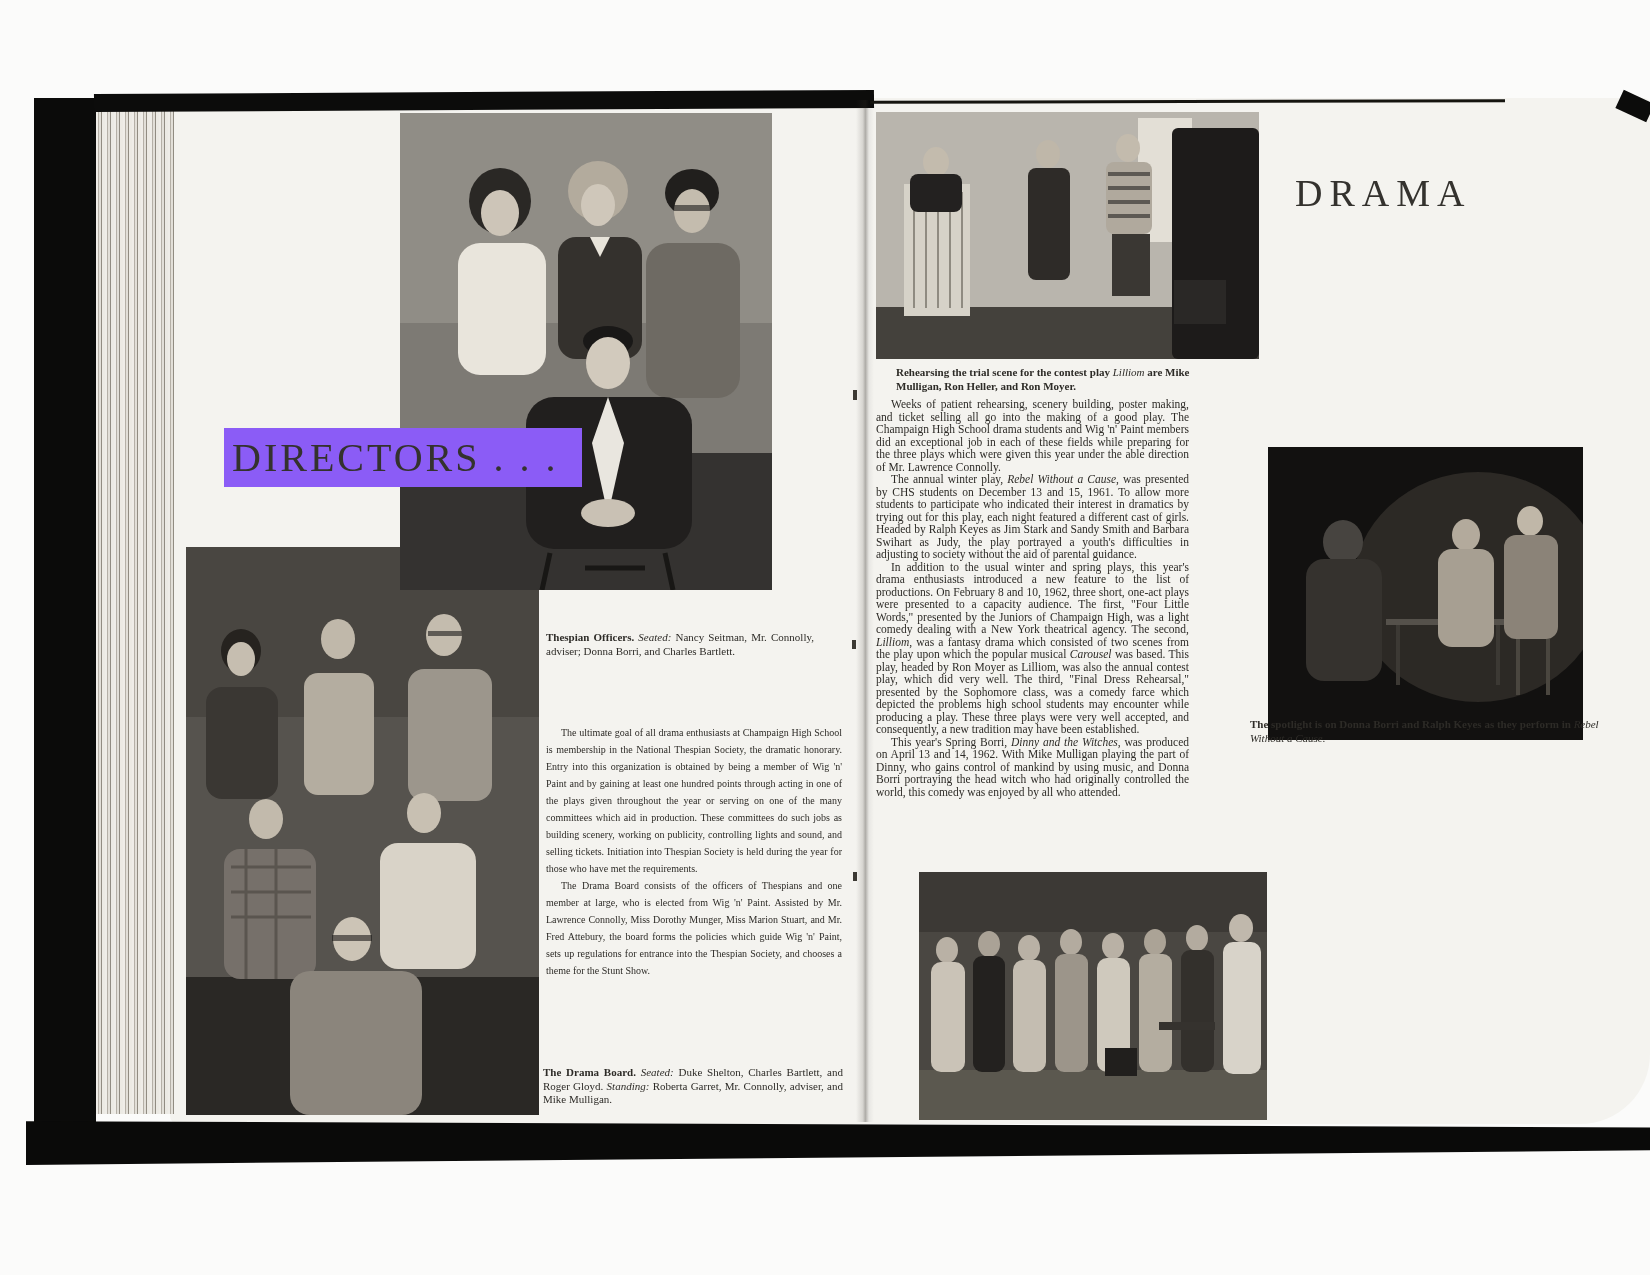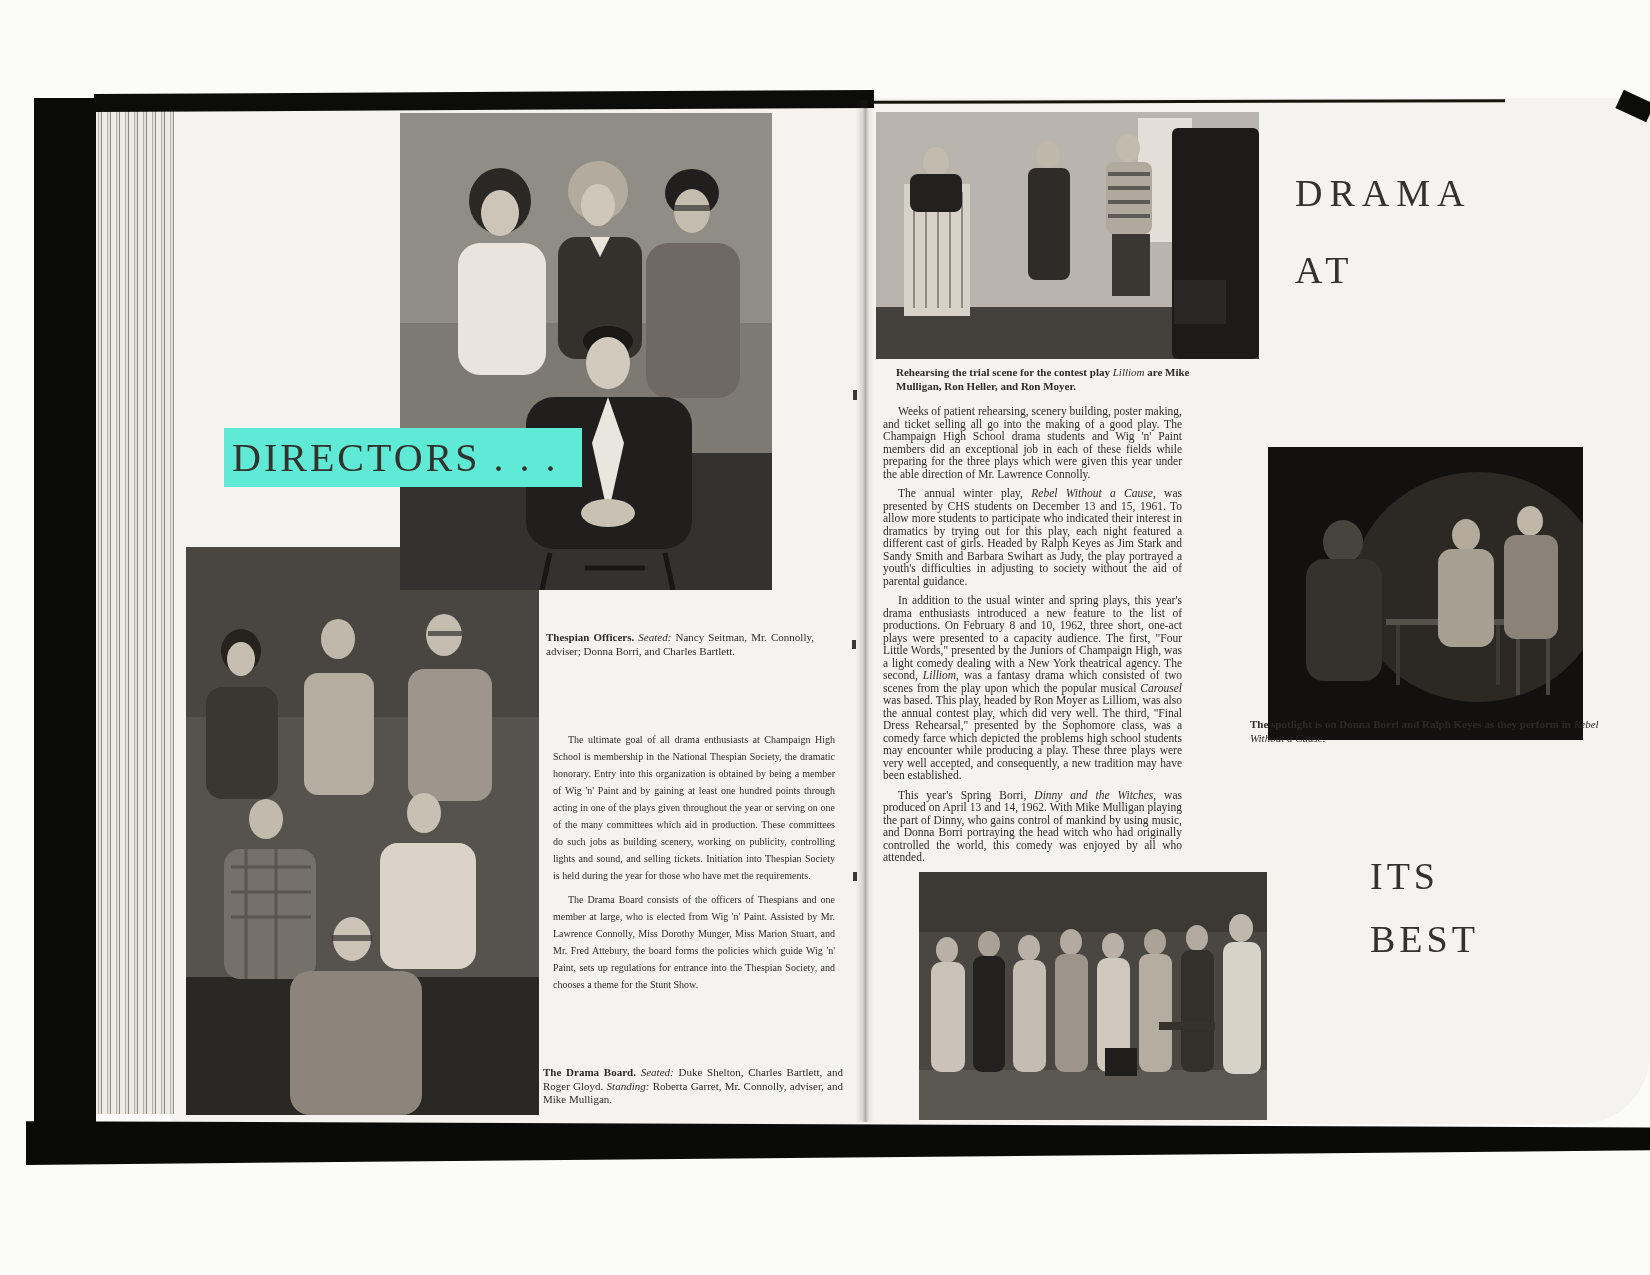--- a/index.html
+++ b/index.html
@@ -21,36 +21,36 @@
   .speck{position:absolute;background:#3c3933;}
   
   .photo{position:absolute;overflow:hidden;}
   .photo svg{display:block;width:100%;height:100%;}
   .photo-thespian{left:400px;top:113px;width:372px;height:477px;z-index:2;}
   .photo-board{left:186px;top:547px;width:353px;height:568px;z-index:1;}
   .photo-trial{left:876px;top:112px;width:383px;height:247px;}
   .photo-spotlight{left:1268px;top:447px;width:315px;height:293px;}
   .photo-bow{left:919px;top:872px;width:348px;height:248px;}
   
-  .directors-band{position:absolute;left:224px;top:428px;width:358px;height:59px;background:#5eead4;z-index:3;
+  .directors-band{position:absolute;left:224px;top:428px;width:358px;height:59px;background:#8b5cf6;z-index:3;
                   display:flex;align-items:center;padding-left:8px;box-sizing:border-box;}
   .directors-band span{font-size:40px;letter-spacing:3px;color:#34322e;white-space:nowrap;}
   .display-head{position:absolute;text-align:left;color:#34322e;}
   .head-drama{left:1295px;top:155px;width:300px;font-size:38px;letter-spacing:7px;line-height:77px;}
   .head-best{left:1370px;top:845px;width:180px;font-size:38px;letter-spacing:4px;line-height:63px;}
   
   .caption{position:absolute;font-size:11px;line-height:13.5px;text-align:justify;color:#2d2b27;}
   .caption.centered{text-align:left;}
   .cap-thespian{left:546px;top:619px;width:268px;margin-top:12px;}
   .cap-board{left:543px;top:1066px;width:300px;}
   .cap-trial{left:896px;top:366px;width:340px;}
   .cap-spotlight{left:1250px;top:718px;width:360px;}
   .cap-bow{left:1283px;top:1070px;width:330px;}
   .bodycol{position:absolute;text-align:justify;color:#2d2b27;}
-  .bodycol p{margin:7px;text-indent:15px;}
+  .bodycol p{margin:0;text-indent:15px;}
   .body-left{left:546px;top:724px;width:296px;font-size:10px;line-height:17px;}
   .body-right{left:876px;top:398px;width:313px;font-size:11.5px;line-height:12.5px;}
 </style>
 </head>
 <body>
 
 <div class="scan">
 
   <div class="page-base"></div>
   <div class="stack-edge"></div>
@@ -143,21 +143,20 @@
       <path d="M232 62 h42 M232 76 h42 M232 90 h42 M232 104 h42" stroke="#5d5953" stroke-width="4" fill="none"></path>
       <rect x="236" y="122" width="38" height="62" fill="#3a3733"></rect>
       <rect x="298" y="168" width="52" height="44" fill="#2a2826"></rect>
     </svg>
   </div>
 
   <div class="caption centered cap-trial"><b>Rehearsing the trial scene for the contest play </b><i>Lilliom</i><b> are Mike Mulligan, Ron Heller, and Ron Moyer.</b></div>
 
   <div class="display-head head-drama">
     <div>DRAMA</div>
-    <div>AT</div>
   </div>
 
   <div class="bodycol body-right">
     <p><span>Weeks of patient rehearsing, scenery building, poster making, and ticket selling all go into the making of a good play.  The Champaign High School drama students and Wig 'n' Paint members did an exceptional job in each of these fields while preparing for the three plays which were given this year under the able direction of Mr. Lawrence Connolly.</span></p>
     <p><span>The annual winter play, </span><i>Rebel Without a Cause</i><span>, was presented by CHS students on December 13 and 15, 1961. To allow more students to participate who indicated their interest in dramatics by trying out for this play, each night featured a different cast of girls.  Headed by Ralph Keyes as Jim Stark and Sandy Smith and Barbara Swihart as Judy, the play portrayed a youth's difficulties in adjusting to society without the aid of parental guidance.</span></p>
     <p><span>In addition to the usual winter and spring plays, this year's drama enthusiasts introduced a new feature to the list of productions.  On February 8 and 10, 1962, three short, one-act plays were presented to a capacity audience. The first, "Four Little Words," presented by the Juniors of Champaign High, was a light comedy dealing with a New York theatrical agency.  The second, </span><i>Lilliom</i><span>, was a fantasy drama which consisted of two scenes from the play upon which the popular musical </span><i>Carousel</i><span> was based. This play, headed by Ron Moyer as Lilliom, was also the annual contest play, which did very well.  The third, "Final Dress Rehearsal," presented by the Sophomore class, was a comedy farce which depicted the problems high school students may encounter while producing a play. These three plays were very well accepted, and consequently, a new tradition may have been established.</span></p>
     <p><span>This year's Spring Borri, </span><i>Dinny and the Witches</i><span>, was produced on April 13 and 14, 1962.  With Mike Mulligan playing the part of Dinny, who gains control of mankind by using music, and Donna Borri portraying the head witch who had originally controlled the world, this comedy was enjoyed by all who attended.</span></p>
   </div>
 
   <div class="photo photo-spotlight">
@@ -171,24 +170,20 @@
       <ellipse cx="198" cy="88" rx="14" ry="16" fill="#b3aa9c"></ellipse>
       <rect x="170" y="102" width="56" height="98" rx="14" fill="#a79f92"></rect>
       <ellipse cx="262" cy="74" rx="13" ry="15" fill="#c0b7a8"></ellipse>
       <rect x="236" y="88" width="54" height="104" rx="12" fill="#8b8378"></rect>
       <path d="M250 192 v56 M280 192 v56" stroke="#4a463f" stroke-width="4" fill="none"></path>
     </svg>
   </div>
 
   <div class="caption centered cap-spotlight"><b>The spotlight is on Donna Borri and Ralph Keyes as they perform in </b><i>Rebel Without a Cause.</i></div>
 
-  <div class="display-head head-best">
-    <div>ITS</div>
-    <div>BEST</div>
-  </div>
 
   <div class="photo photo-bow">
     <svg viewBox="0 0 348 248" preserveAspectRatio="none">
       <rect width="348" height="248" fill="#4a4742"></rect>
       <rect width="348" height="60" fill="#3c3935"></rect>
       <rect y="198" width="348" height="50" fill="#5b584f"></rect>
       <ellipse cx="28" cy="78" rx="11" ry="13" fill="#b9b1a5"></ellipse>
         <rect x="12" y="90" width="34" height="110" rx="10" fill="#cac3b7"></rect>
       <ellipse cx="70" cy="72" rx="11" ry="13" fill="#aaa296"></ellipse>
         <rect x="54" y="84" width="32" height="116" rx="9" fill="#23211f"></rect>

